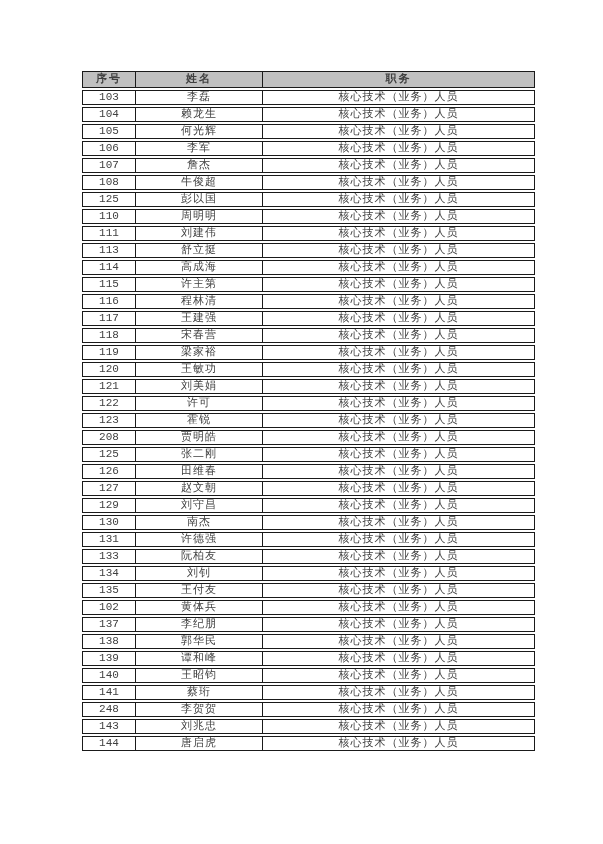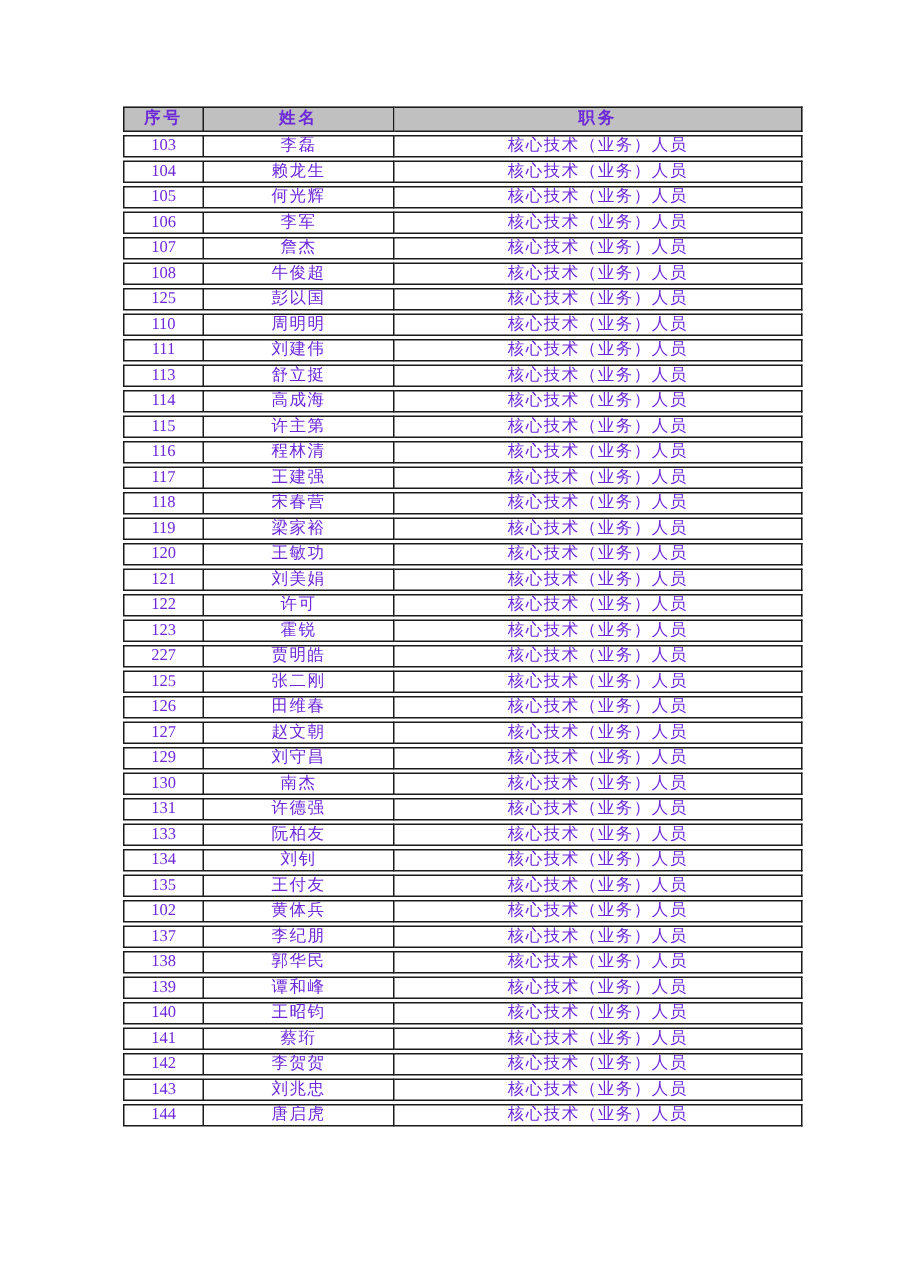--- a/index.html
+++ b/index.html
@@ -6,22 +6,22 @@
     margin: 0;
     padding: 0;
     background: #ffffff;
   }
   .page {
     position: relative;
     width: 603px;
     height: 844px;
     background: #ffffff;
     overflow: hidden;
-    font-family: Liberation Serif, serif;
-    color: #6d28d9;
+    font-family: Liberation Mono, monospace;
+    color: #404040;
   }
   .roster-table {
     position: absolute;
     left: 82px;
     top: 69px;
     width: 453px;
     border-collapse: separate;
     border-spacing: 0 2px;
     table-layout: fixed;
     font-size: 11px;
@@ -171,21 +171,21 @@
           <td>122</td>
           <td class="name-cell">许可</td>
           <td class="title-cell">核心技术（业务）人员</td>
         </tr>
         <tr>
           <td>123</td>
           <td class="name-cell">霍锐</td>
           <td class="title-cell">核心技术（业务）人员</td>
         </tr>
         <tr>
-          <td>227</td>
+          <td>208</td>
           <td class="name-cell">贾明皓</td>
           <td class="title-cell">核心技术（业务）人员</td>
         </tr>
         <tr>
           <td>125</td>
           <td class="name-cell">张二刚</td>
           <td class="title-cell">核心技术（业务）人员</td>
         </tr>
         <tr>
           <td>126</td>
@@ -251,21 +251,21 @@
           <td>140</td>
           <td class="name-cell">王昭钧</td>
           <td class="title-cell">核心技术（业务）人员</td>
         </tr>
         <tr>
           <td>141</td>
           <td class="name-cell">蔡珩</td>
           <td class="title-cell">核心技术（业务）人员</td>
         </tr>
         <tr>
-          <td>142</td>
+          <td>248</td>
           <td class="name-cell">李贺贺</td>
           <td class="title-cell">核心技术（业务）人员</td>
         </tr>
         <tr>
           <td>143</td>
           <td class="name-cell">刘兆忠</td>
           <td class="title-cell">核心技术（业务）人员</td>
         </tr>
         <tr>
           <td>144</td>

